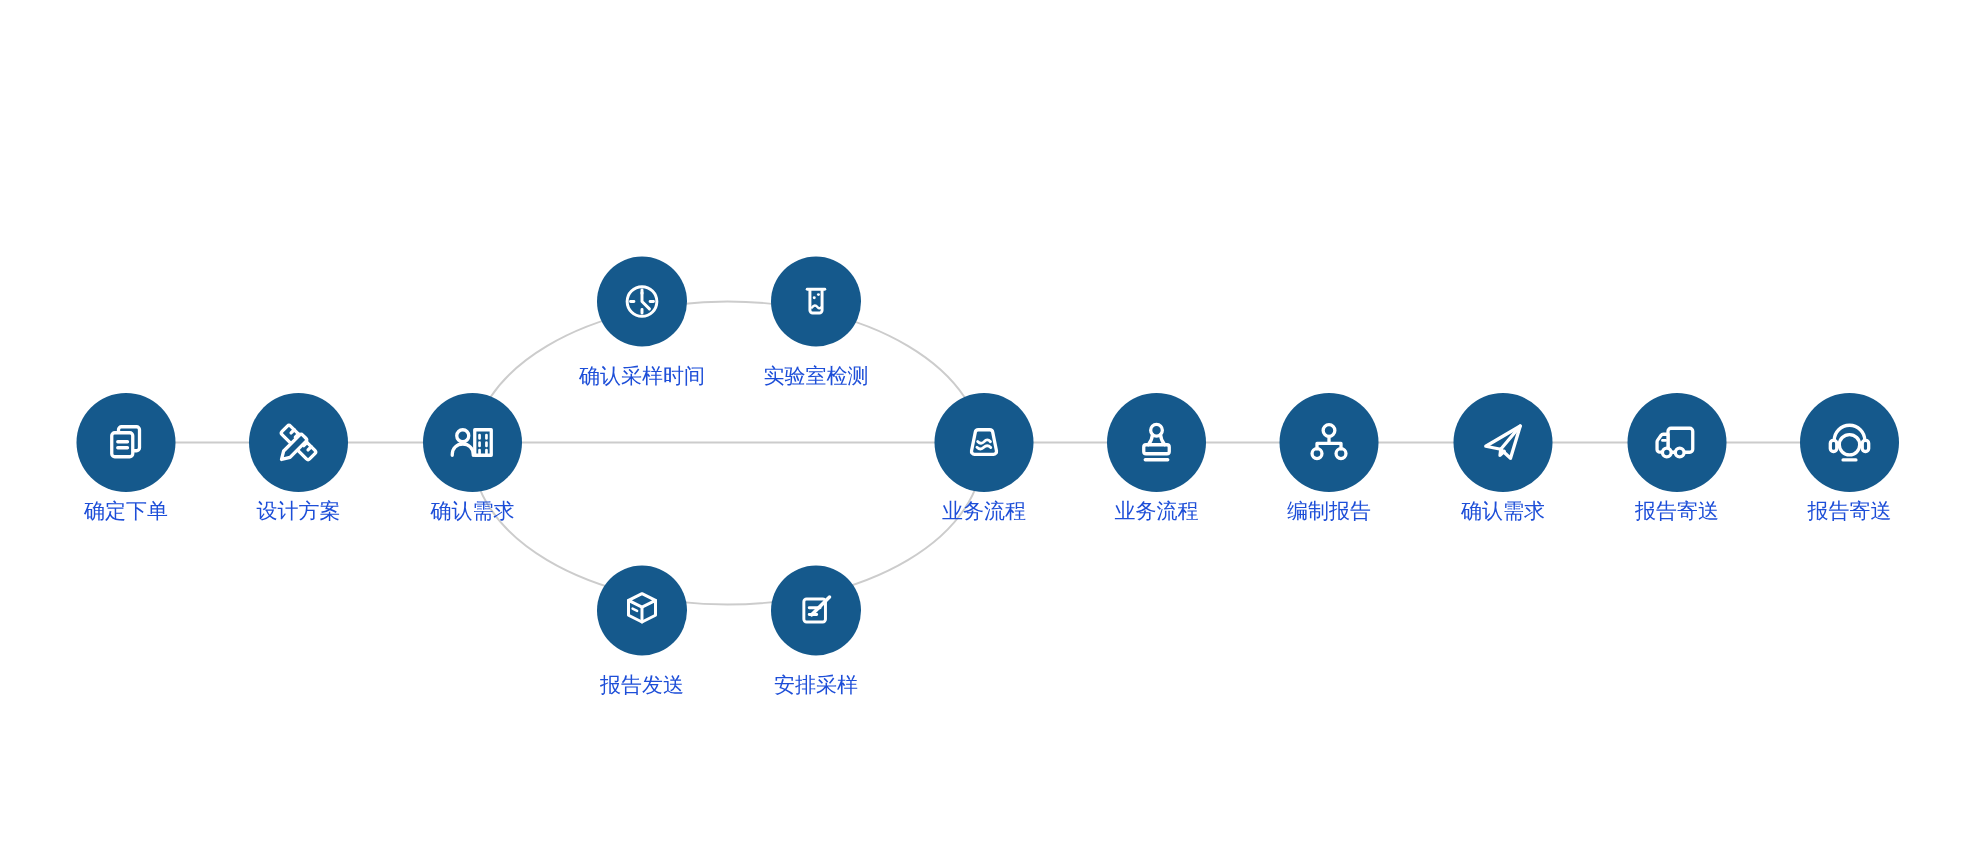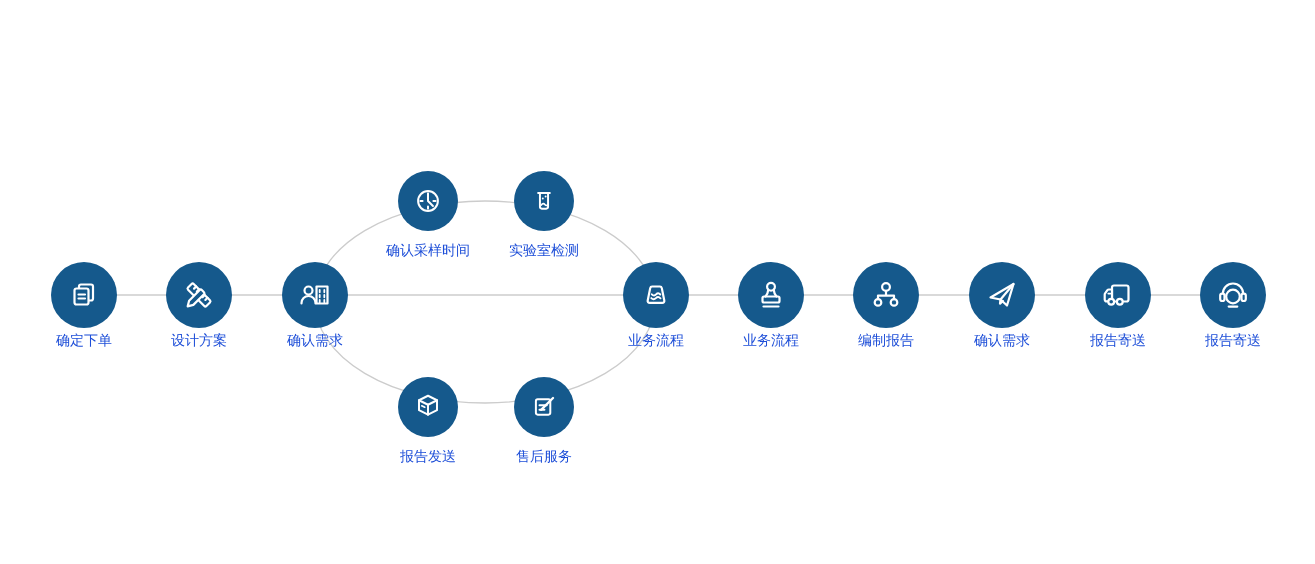--- a/index.html
+++ b/index.html
@@ -119,21 +119,21 @@
   </div>
 
   <div class="node branch" style="left:544px; top:407px;">
     <div class="circle">
       <svg viewBox="0 0 40 40" class="ic">
         <rect x="11" y="11.5" width="16" height="17" rx="2"></rect>
         <path d="M15,18 h8 M15,23 h5.5"></path>
         <path d="M16.8,23.2 L30,10" stroke-width="2.6"></path>
       </svg>
     </div>
-    <div class="label">售后服务</div>
+    <div class="label">安排采样</div>
   </div>
 
   <div class="node main" style="left:656px; top:295px;">
     <div class="circle">
       <svg viewBox="0 0 40 40" class="ic">
         <path d="M16.2,11.5 h7.6 a2,2 0 0 1 2,1.6 l2.5,12.4 a2,2 0 0 1 -2,2.4 H13.7 a2,2 0 0 1 -2,-2.4 l2.5,-12.4 a2,2 0 0 1 2,-1.6 z"></path>
         <path d="M15.8,19.3 c1.5,1.6 2.9,1.6 4.3,0.1 c1.4,-1.5 2.8,-1.5 4.2,0.1" stroke-width="1.9"></path>
         <path d="M15.3,23.1 c1.6,1.6 3.1,1.6 4.6,0.1 c1.5,-1.5 3,-1.5 4.6,0.1" stroke-width="1.9"></path>
       </svg>
     </div>

